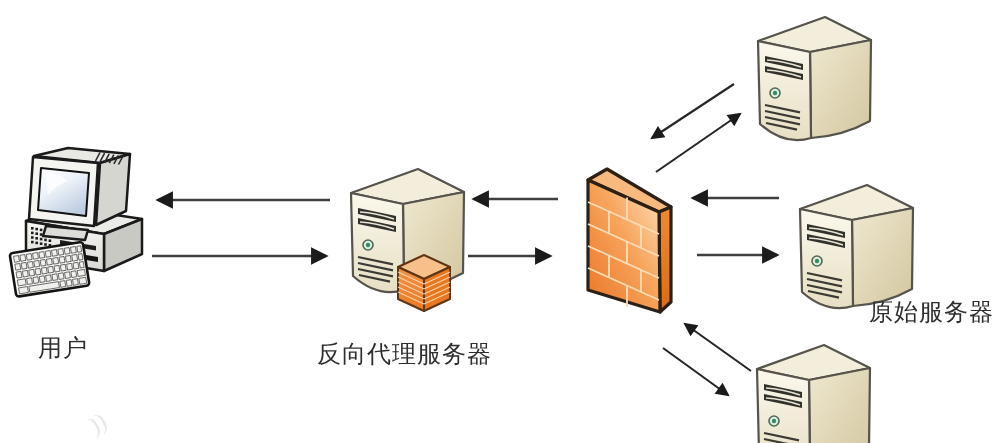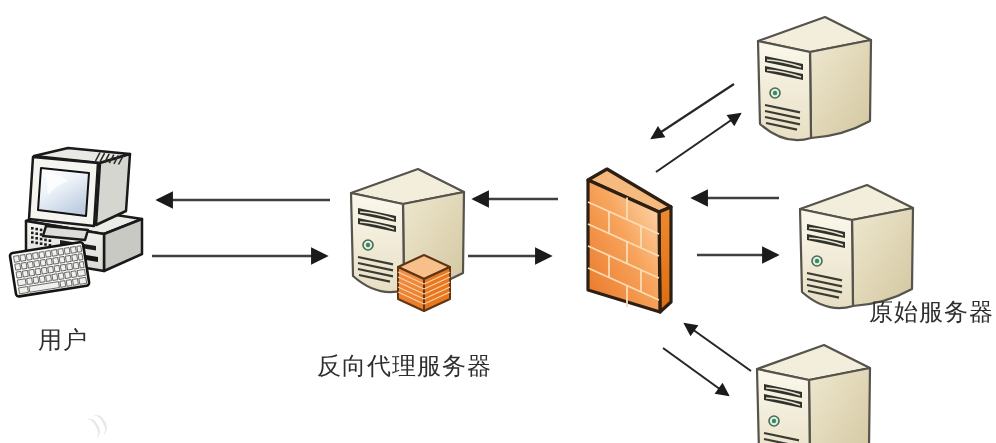--- a/index.html
+++ b/index.html
@@ -213,16 +213,16 @@
       <use href="#server-icon"></use>
     </g>
   <g transform="translate(795,178)">
       <use href="#server-icon"></use>
     </g>
   <g transform="translate(752,338)">
       <use href="#server-icon"></use>
     </g>
 </svg>
 
-<div class="node-label" style="left:38px;top:324px">用户</div>
-<div class="node-label" style="left:317px;top:350px">反向代理服务器</div>
+<div class="node-label" style="left:38px;top:332px">用户</div>
+<div class="node-label" style="left:317px;top:338px">反向代理服务器</div>
 <div class="node-label" style="left:869px;top:296px">原始服务器</div>
 <div class="watermark">))</div>
 
 </body></html>

